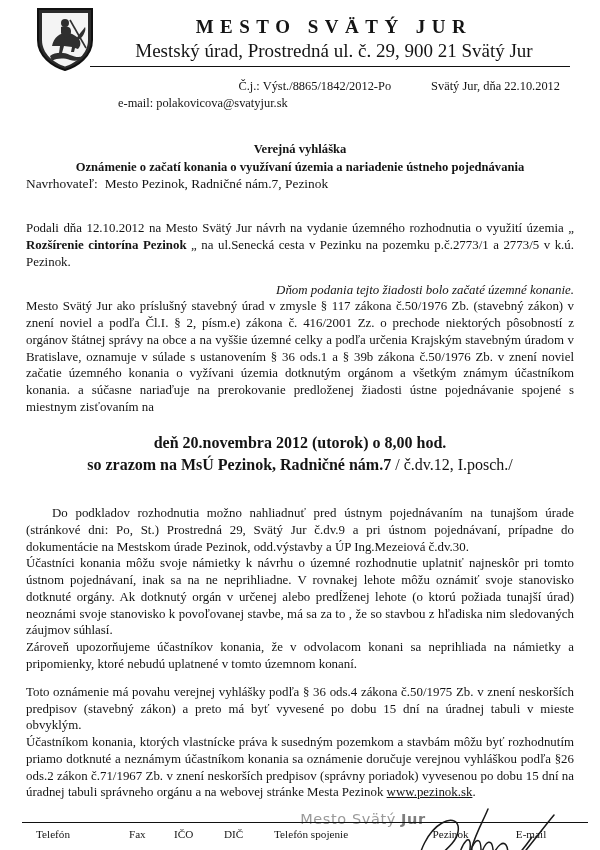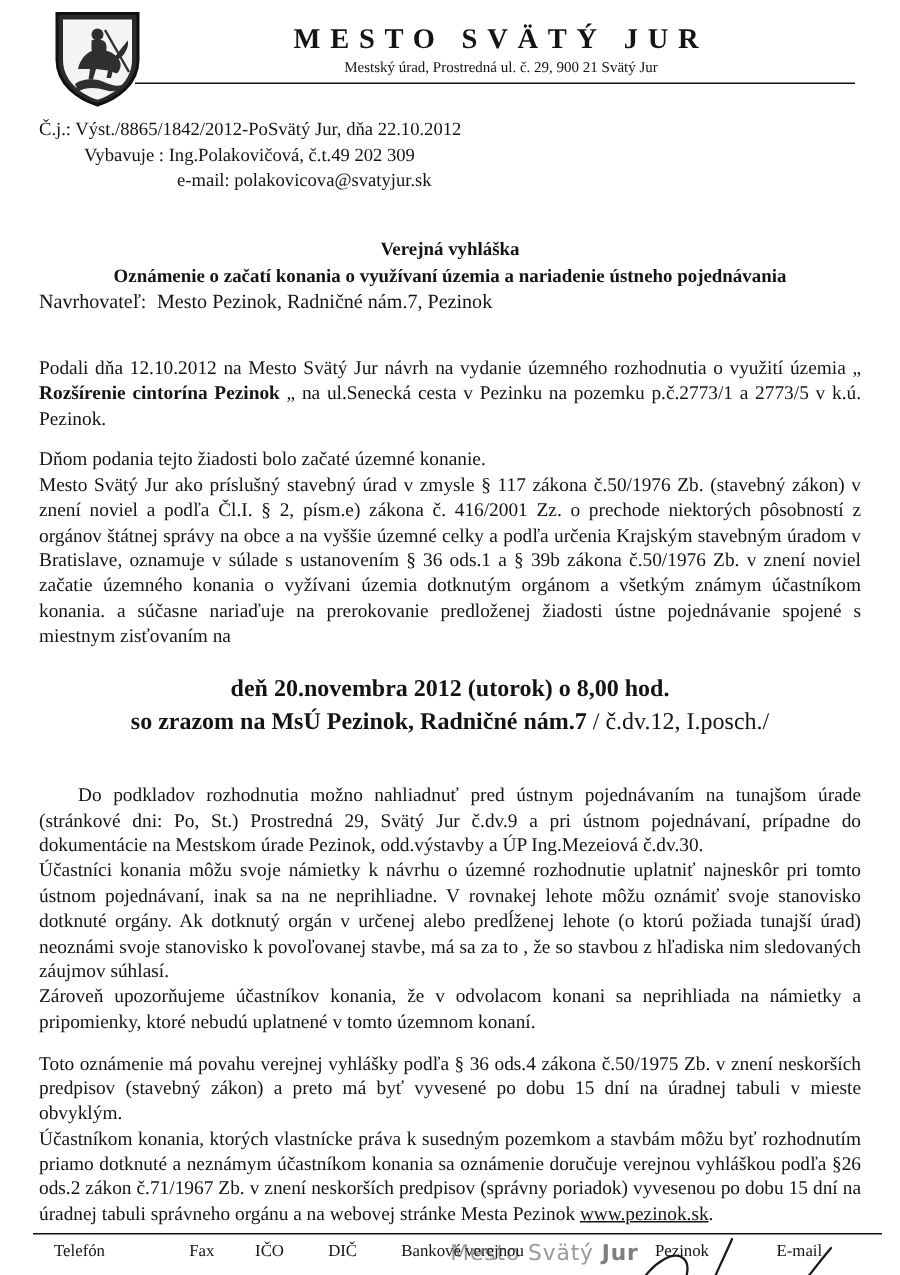--- a/index.html
+++ b/index.html
@@ -45,39 +45,39 @@
   }
   .org-name {
     font-size: 19px;
     font-weight: bold;
     letter-spacing: 6.5px;
     line-height: 1.12;
     margin-top: 12px;
     white-space: nowrap;
   }
   .org-addr {
-    font-size: 10px;
+    font-size: 19px;
     line-height: 1.2;
     margin-top: 3px;
     padding-bottom: 3px;
     white-space: nowrap;
   }
   .rule-head {
     border-bottom: 1.6px solid #111;
     margin: 0 2px 0 -6px;
   }
 
   
   .refblock {
     margin-top: 6px;
     position: relative;
     font-size: 12.4px;
     line-height: 1.36;
   }
-  .ref-row1 { display: flex; justify-content: flex-start; align-items: baseline; }
+  .ref-row1 { display: flex; justify-content: flex-end; align-items: baseline; gap: 40px; }
   .ref-cj { padding-left: 4px; }
   .ref-place { padding-right: 18px; white-space: nowrap; }
   .ref-vybavuje { padding-left: 34px; }
   .ref-email { padding-left: 96px; }
 
   
   .notice-head {
     text-align: center;
     font-weight: bold;
     font-size: 12.6px;
@@ -97,21 +97,21 @@
   .body {
     font-size: 12.9px;
     line-height: 1.30;
     text-align: justify;
     margin-top: 28px;
     padding-left: 4px;
     padding-right: 4px;
   }
   .body p { margin: 0; }
   .para-gap { height: 11px; }
-  .nojust { text-align: left; }
+  .nojust { text-align: right; font-style: italic; }
   b, strong { font-weight: bold; }
 
   
   .meeting {
     text-align: center;
     font-weight: bold;
     font-size: 16px;
     line-height: 1.42;
     margin-top: 16px;
   }
@@ -202,21 +202,20 @@
       <div class="org-addr">Mestský úrad, Prostredná ul. č. 29,  900 21  Svätý Jur</div>
       <div class="rule-head"></div>
     </div>
   </div>
 
   <div class="refblock">
     <div class="ref-row1">
       <span class="ref-cj">Č.j.: Výst./8865/1842/2012-Po</span>
       <span class="ref-place">Svätý Jur,  dňa  22.10.2012</span>
     </div>
-    <div class="ref-vybavuje">Vybavuje : Ing.Polakovičová, č.t.49 202 309</div>
     <div class="ref-email">e-mail: polakovicova@svatyjur.sk</div>
   </div>
 
   <div class="notice-head">
     <div class="l1">Verejná vyhláška</div>
     <div class="l2">Oznámenie o začatí konania o využívaní územia a nariadenie ústneho pojednávania</div>
   </div>
 
   <div class="proposer">
     <span>Navrhovateľ:</span><span class="gap"></span><span>Mesto Pezinok, Radničné nám.7, Pezinok</span>
@@ -270,21 +269,21 @@
 
   <div class="footer">
     <div class="rule-foot"></div>
     <table class="foot">
       <tbody>
           <tr>
         <td class="c0">Telefón</td>
         <td>Fax</td>
         <td>IČO</td>
         <td>DIČ</td>
-        <td>Bankové verejnou</td>
+        <td>Telefón spojenie</td>
         <td>Pezinok</td>
         <td>E-mail</td>
       </tr>
     </tbody>
       </table>
   </div>
 
 </div>
 
 </body></html>

